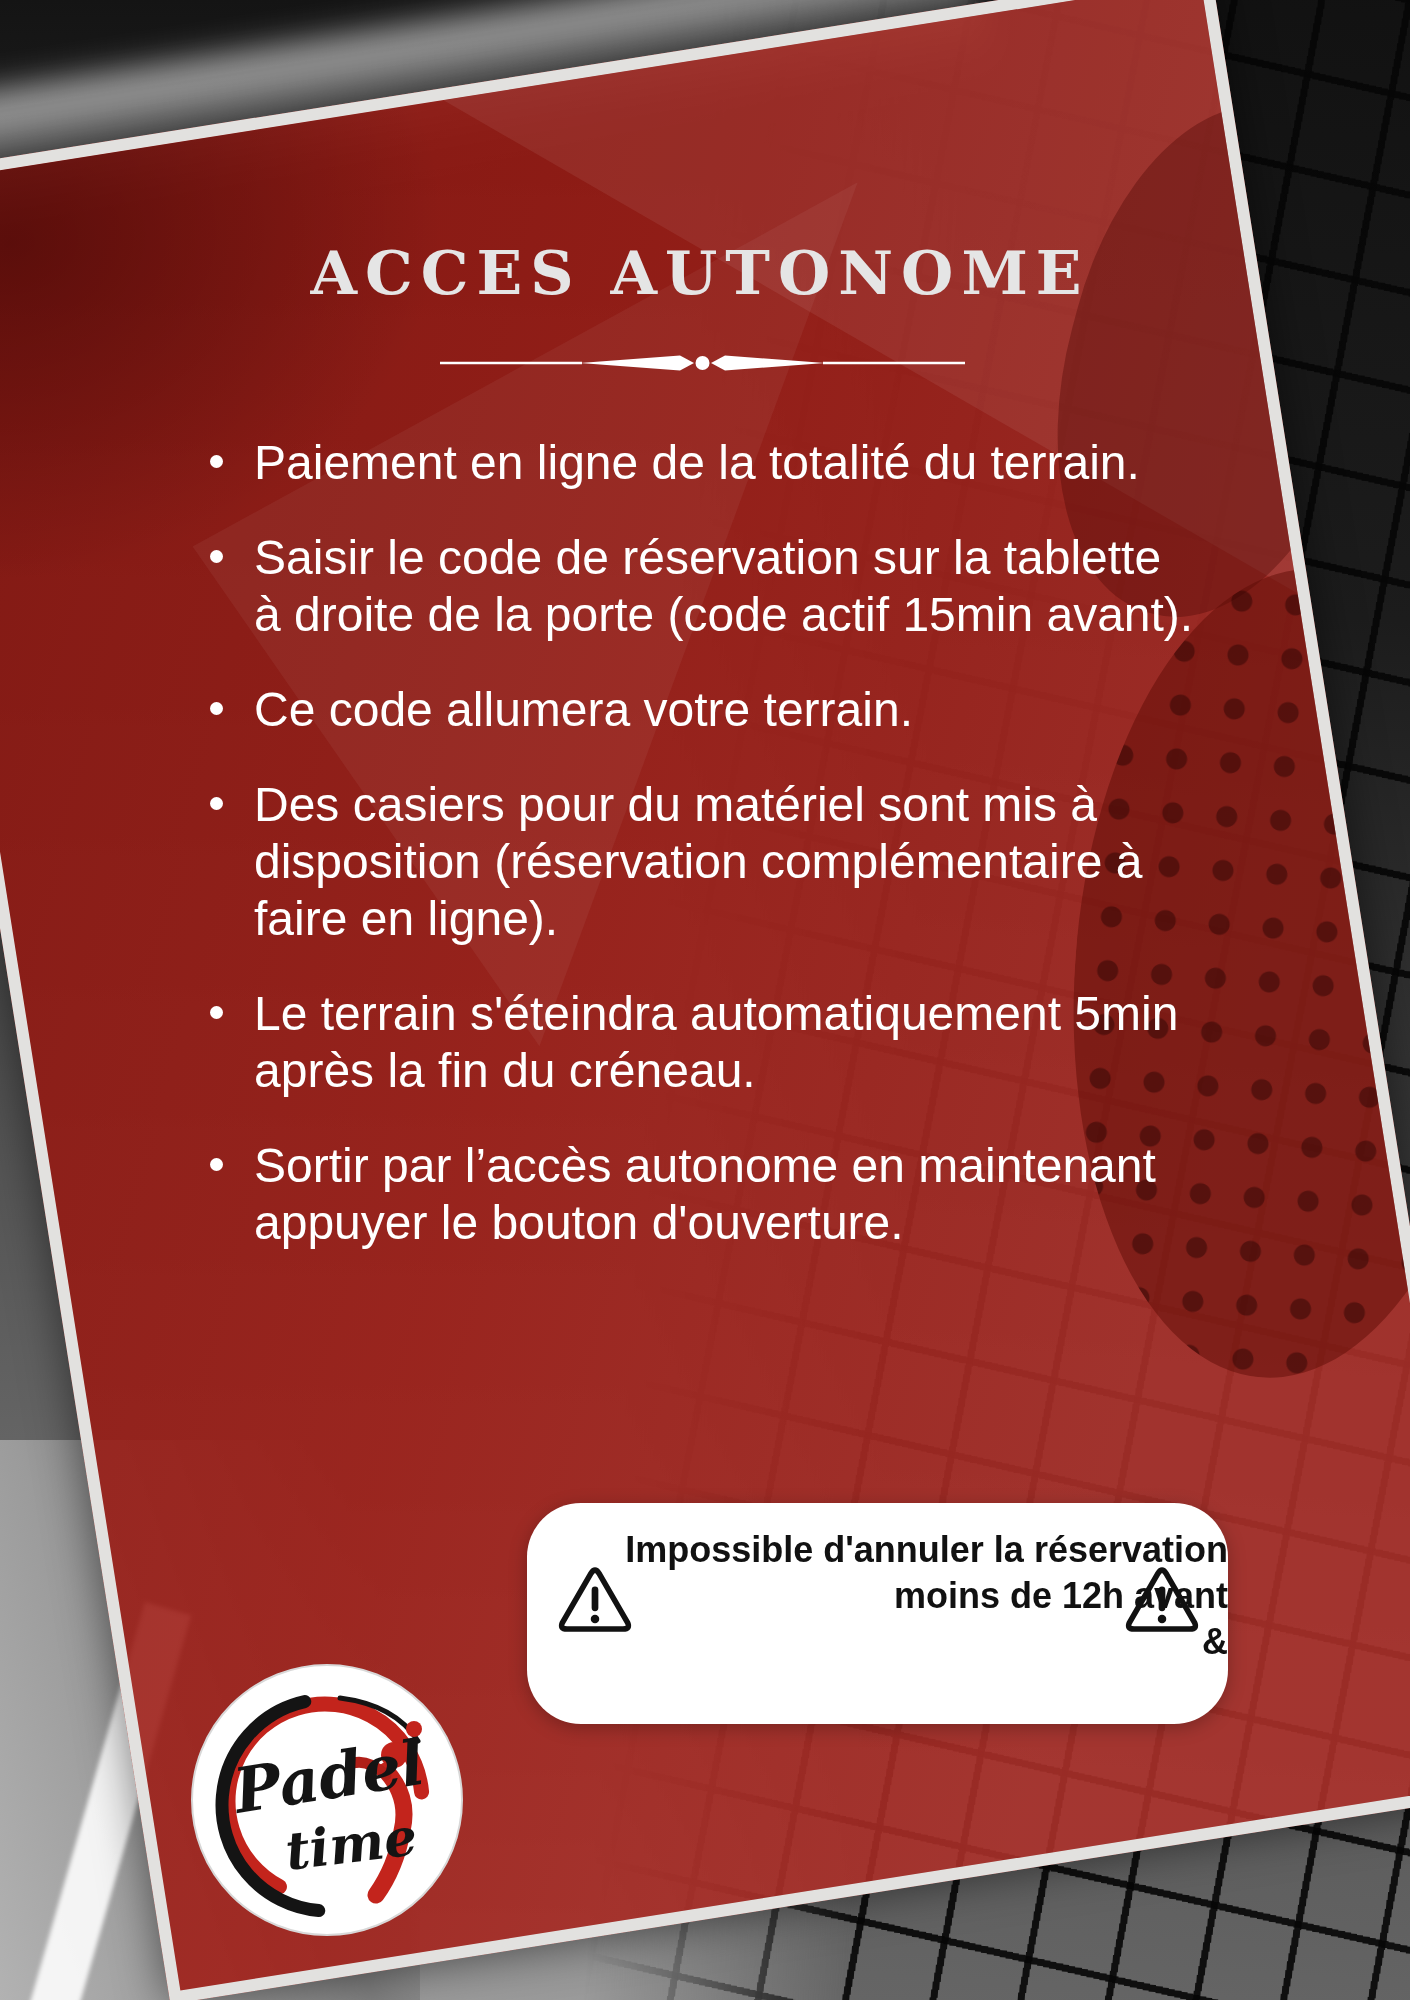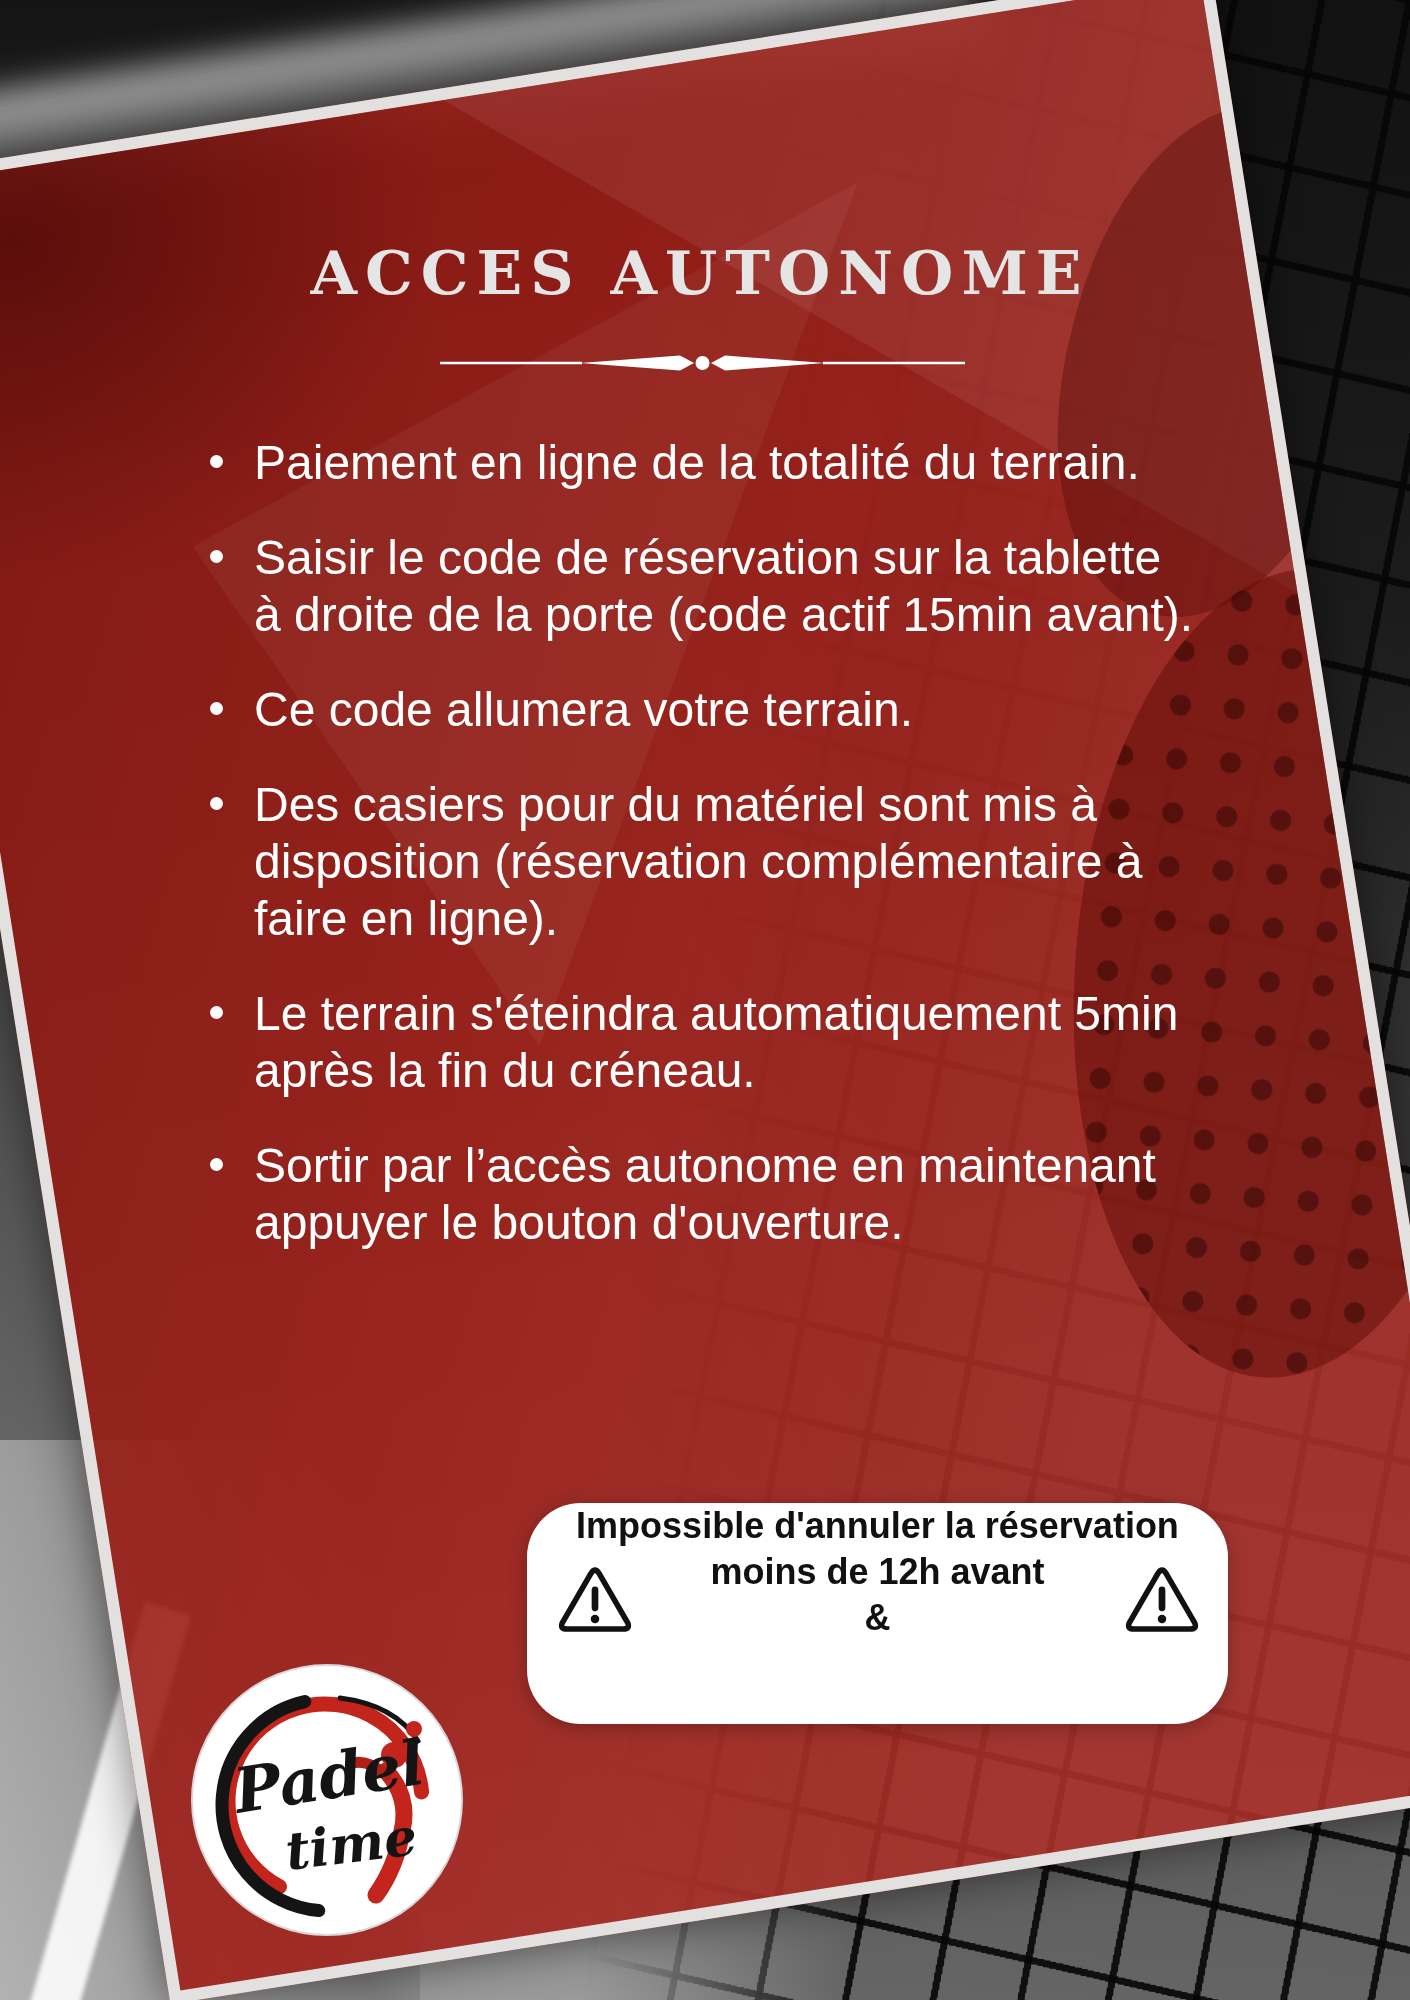--- a/index.html
+++ b/index.html
@@ -61,21 +61,21 @@
 
   .bullets{position:absolute;left:208px;top:434px;width:990px;margin:0;padding:0;
     list-style:none;color:#fff;font-size:48px;line-height:57px;font-weight:400;}
   .bullets li{position:relative;padding-left:46px;margin-bottom:38px;}
   .bullets li::before{content:"";position:absolute;left:2px;top:21px;width:13px;height:13px;
     border-radius:50%;background:#fff;}
 
   .warnbox{position:absolute;left:527px;top:1503px;width:701px;height:221px;
     background:#fff;border-radius:54px;color:#111;text-align:center;
     box-shadow:0 4px 18px rgba(0,0,0,.25);}
-  .warnbox .lines{font-size:36px;font-weight:700;line-height:46px;}
+  .warnbox .lines{padding-top:24px;font-size:36px;font-weight:700;line-height:46px;text-align:right;}
   .warn-icon{position:absolute;top:62px;}
   .warn-icon.left{left:30px;} .warn-icon.right{right:28px;}
 
   .logo{position:absolute;left:190px;top:1663px;}
 </style>
 </head>
 <body>
 
 <div class="canvas">
 

